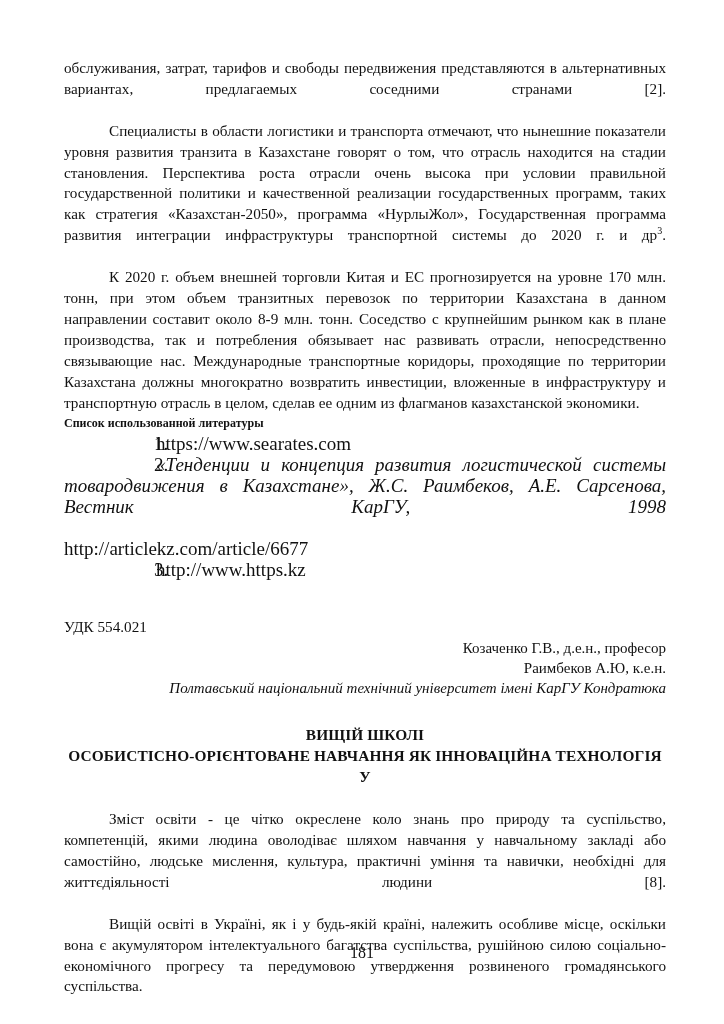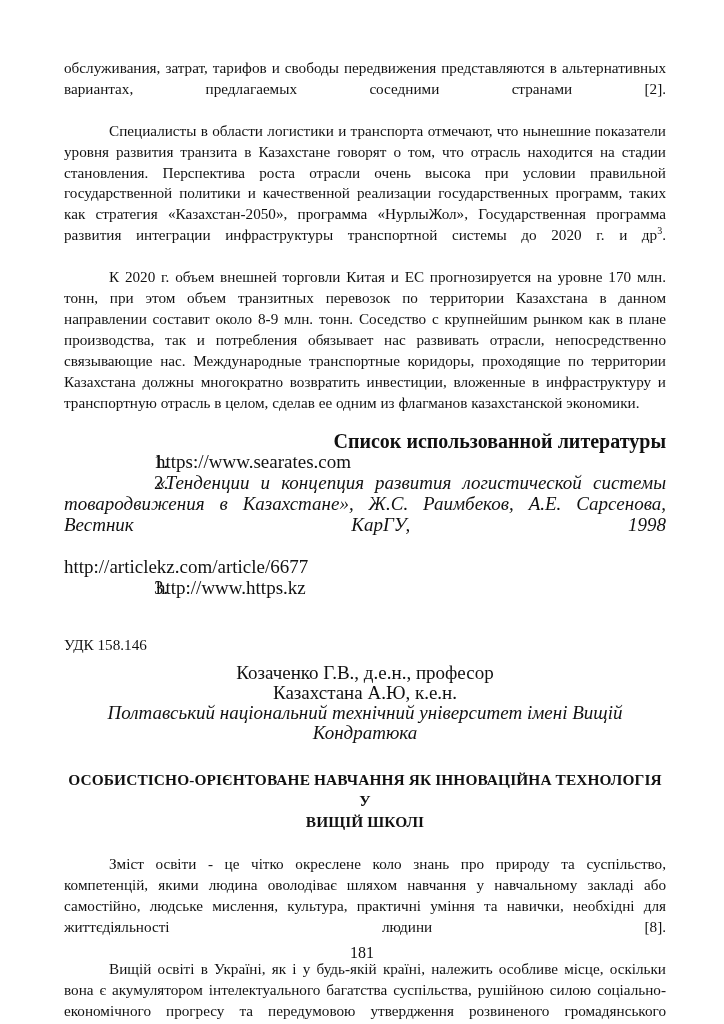--- a/index.html
+++ b/index.html
@@ -50,25 +50,24 @@
   }
   .para.last::after {
     content: none;
   }
   sup {
     font-size: 0.66em;
     vertical-align: super;
     line-height: 0;
   }
   .refs-heading {
-    text-align: right;
+    text-align: left;
     font-weight: bold;
-    font-size: 20px;
+    font-size: 12px;
     line-height: 20.9px;
-    margin-top: 18px;
   }
   .ref-item {
     text-align: justify;
     font-size: 19px;
     line-height: 20.9px;
     text-indent: 45px;
     margin: 0;
   }
   .ref-item::after {
     content: "";
@@ -85,23 +84,22 @@
   .ital {
     font-style: italic;
   }
   .udk {
     font-size: 15.2px;
     line-height: 20.9px;
     margin-top: 36px;
     text-align: left;
   }
   .author-block {
-    margin-top: 7px;
-    text-align: center;
-    font-size: 19px;
+    text-align: right;
+    font-size: 15px;
     line-height: 20.2px;
   }
   .author-name {
     font-style: normal;
   }
   .author-affil {
     font-style: italic;
   }
   .article-title {
     text-align: center;
@@ -137,31 +135,31 @@
 
     <div class="refs-heading">Список использованной литературы</div>
 
     <p class="ref-item last"><span class="ref-num">1.</span><span>https://www.searates.com</span></p>
 
     <p class="ref-item"><span class="ref-num">2.</span><span class="ital">«Тенденции и концепция развития логистической системы товародвижения в Казахстане», Ж.С. Раимбеков, А.Е. Сарсенова, Вестник КарГУ, 1998</span></p>
     <p class="ref-item last" style="text-indent:0">http://articlekz.com/article/6677</p>
 
     <p class="ref-item last"><span class="ref-num">3.</span><span>http://www.https.kz</span></p>
 
-    <div class="udk">УДК 158.146</div>
+    <div class="udk">УДК 554.021</div>
 
     <div class="author-block">
       <div class="author-name">Козаченко Г.В., д.е.н., професор</div>
-      <div class="author-name">Казахстана А.Ю, к.е.н.</div>
-      <div class="author-affil">Полтавський національний технічний університет імені Вищій Кондратюка</div>
+      <div class="author-name">Раимбеков А.Ю, к.е.н.</div>
+      <div class="author-affil">Полтавський національний технічний університет імені КарГУ Кондратюка</div>
     </div>
 
     <div class="article-title">
+      <div>ВИЩІЙ ШКОЛІ</div>
       <div>ОСОБИСТІСНО-ОРІЄНТОВАНЕ НАВЧАННЯ ЯК ІННОВАЦІЙНА ТЕХНОЛОГІЯ У</div>
-      <div>ВИЩІЙ ШКОЛІ</div>
     </div>
 
     <div class="body-start">
       <p class="para">Зміст освіти - це чітко окреслене коло знань про природу та суспільство, компетенцій, якими людина оволодіває шляхом навчання у навчальному закладі або самостійно, людське мислення, культура, практичні уміння та навички, необхідні для життєдіяльності людини [8].</p>
       <p class="para last">Вищій освіті в Україні, як і у будь-якій країні, належить особливе місце, оскільки вона є акумулятором інтелектуального багатства суспільства, рушійною силою соціально-економічного прогресу та передумовою утвердження розвиненого громадянського суспільства.</p>
 
     </div>
 
   </div>
 

